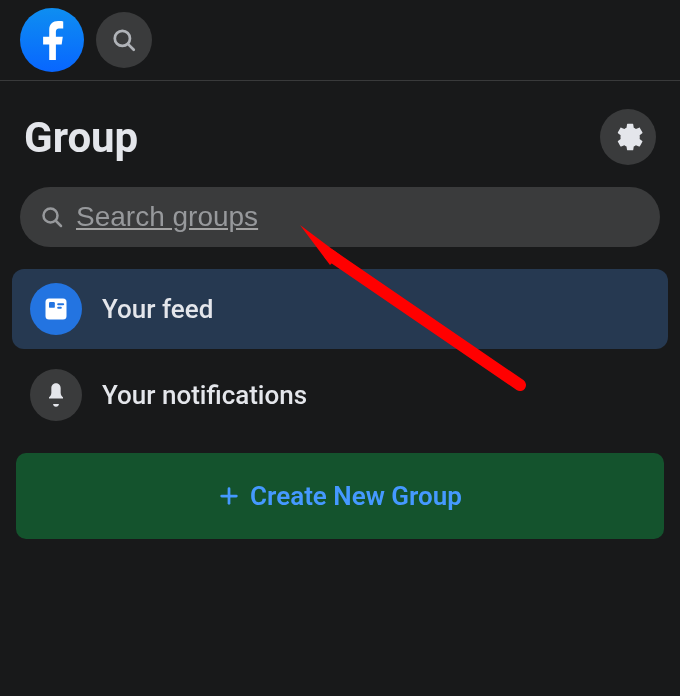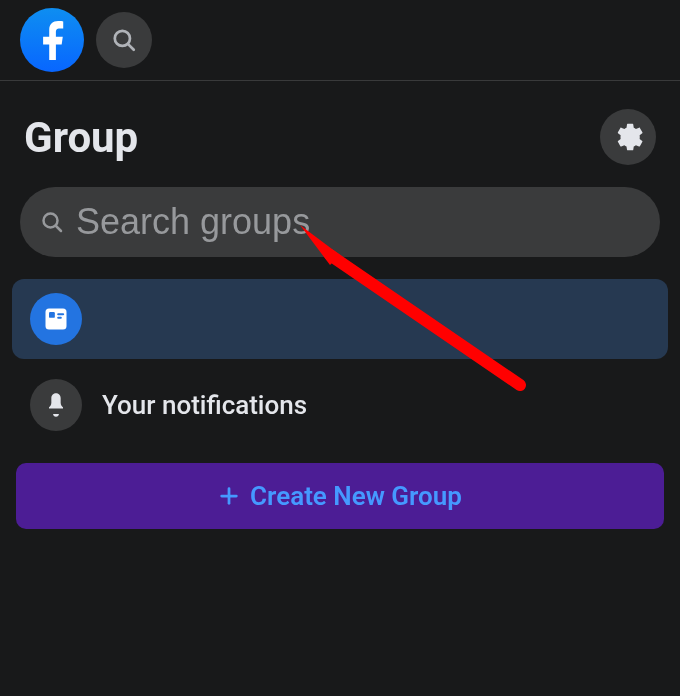--- a/index.html
+++ b/index.html
@@ -75,22 +75,23 @@
       align-items: center;
       padding: 14px 20px;
       gap: 12px;
       cursor: text;
     }
     .search-container input {
       flex: 1;
       background: transparent;
       border: none;
       outline: none;
-      color: #0ea5e9;
-      font-size: 36px;
+      color: #a3a3a3;
+      font-size: 28px;
+      text-decoration: underline;
     }
     .search-container input::placeholder {
       color: #97999c;
     }
     .nav-list {
       padding: 0 12px;
     }
     .nav-item {
       display: flex;
       align-items: center;
@@ -121,27 +122,27 @@
     .nav-icon.dark {
       background: #3a3b3c;
     }
     .nav-label {
       font-size: 26px;
       font-weight: 500;
       color: #e4e6eb;
     }
     .create-group-btn {
       margin: 18px 16px 0 16px;
-      background: #4c1d95;
+      background: #14532d;
       border-radius: 10px;
       display: flex;
       align-items: center;
       justify-content: center;
       gap: 10px;
-      padding: 18px;
+      padding: 28px;
       cursor: pointer;
     }
     .create-group-btn span {
       color: #4599ff;
       font-size: 26px;
       font-weight: 600;
     }
     .annotation-arrow {
       position: absolute;
       pointer-events: none;
@@ -184,20 +185,21 @@
 <div class="nav-list">
   <div class="nav-item active">
     <div class="nav-icon blue">
       <svg width="28" height="28" viewBox="0 0 24 24">
         <rect x="3" y="3" width="18" height="18" rx="3" fill="#ffffff"></rect>
         <rect x="6" y="6" width="5" height="5" rx="1" fill="#2374e1"></rect>
         <rect x="13" y="7" width="6" height="1.8" rx="0.9" fill="#2374e1"></rect>
         <rect x="13" y="10" width="4" height="1.8" rx="0.9" fill="#2374e1"></rect>
       </svg>
     </div>
+    <span class="nav-label">Your feed</span>
   </div>
 
 
   <div class="nav-item">
     <div class="nav-icon dark">
       <svg width="28" height="28" viewBox="0 0 24 24">
         <path d="M12 2C10 2 8 3.5 8 6v4c0 2-1 3-2 4v1h12v-1c-1-1-2-2-2-4V6c0-2.5-2-4-4-4zm0 20c1.4 0 2.5-1 2.5-2.3h-5C9.5 21 10.6 22 12 22z" fill="#e4e6eb"></path>
       </svg>
     </div>
     <span class="nav-label">Your notifications</span>

